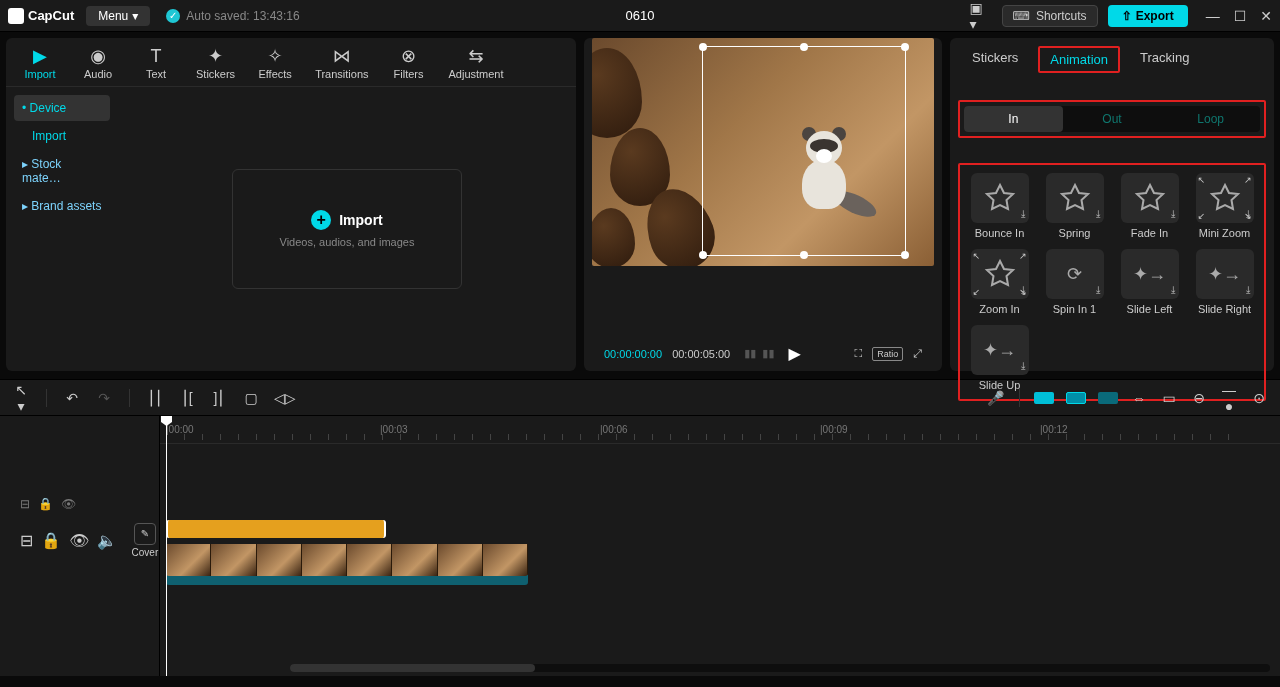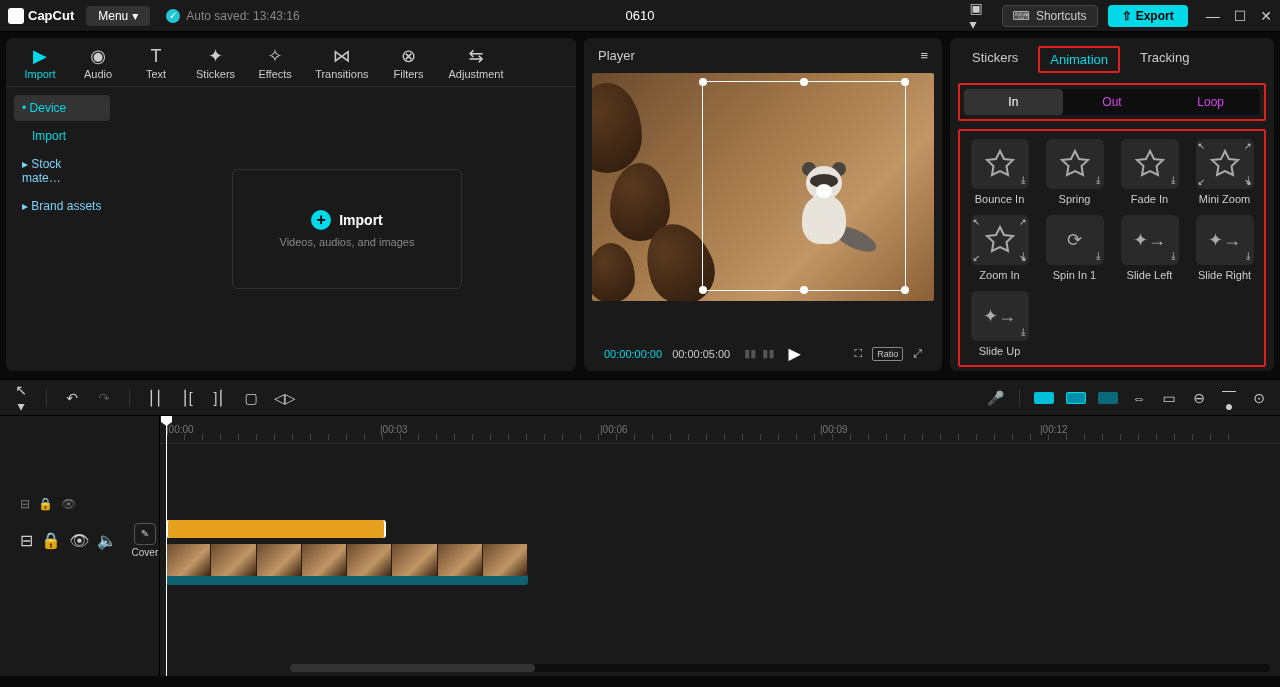--- a/index.html
+++ b/index.html
@@ -62,23 +62,23 @@
 .tc-cur { color:#00d9e8;}
 .tc-dur { color:#ccc;}
 .pc-icons { display:flex; gap:6px; margin-left:4px; color:#555;}
 .pc-right { margin-left:auto; display:flex; gap:10px; color:#ccc; align-items:center;}
 .ratio-box{border:1px solid #888;font-size:9px;padding:1px 4px;border-radius:2px;}
 
 .right-panel { flex:1; background:#1a1a1a; border-radius:6px; display:flex; flex-direction:column;}
 .rp-tabs { display:flex; padding:8px 12px 6px; gap:10px;}
 .rp-tab { font-size:13px; color:#ccc; padding:4px 10px;}
 .rp-tab.active { color:#00d9e8; border:2px solid #e02020; border-radius:2px;}
-.rp-sub { border:2px solid #e02020; margin:4px 8px; padding:4px; border-radius:2px;}
+.rp-sub { border:2px solid #e02020; margin:21px 8px; padding:4px; border-radius:2px;}
 .rp-sub-inner { display:flex; background:#0e0e0e; border-radius:4px;}
-.rp-sub-btn { flex:1; text-align:center; font-size:12px; padding:6px 0; color:#d946ef;}
+.rp-sub-btn { flex:1; text-align:center; font-size:12px; padding:6px 0; color:#0f766e;}
 .rp-sub-btn.active { background:#333; color:#fff; border-radius:4px;}
 .anim-grid { border:2px solid #e02020; margin:4px 8px; padding:8px; display:grid; grid-template-columns:repeat(4,1fr); gap:10px 12px; border-radius:2px;}
 .anim-item { display:flex; flex-direction:column; align-items:center; gap:4px;}
 .anim-thumb { width:58px; height:50px; background:#2a2a2a; border-radius:6px; display:flex; align-items:center; justify-content:center; position:relative;}
 .anim-thumb.sel { border:1.5px solid #00d9e8; background:#111;}
 .anim-thumb .dl { position:absolute; right:3px; bottom:3px; font-size:10px; color:#ccc;}
 .anim-label { font-size:11px; color:#ccc;}
 .star-svg{width:32px;height:32px;}
 .star-svg path{fill:none;stroke:#aaa;stroke-width:2;}
 .anim-thumb.sel .none-ico{width:22px;height:22px;border:1.5px solid #00d9e8;border-radius:50%;position:relative;}
@@ -202,24 +202,20 @@
             <div class="plus">+</div>
             <div class="lbl">Import</div>
           </div>
           <div class="sub">Videos, audios, and images</div>
         </div>
       </div>
     </div>
   </div>
 
   <div class="player-panel">
-    <div class="player-head">
-      <span>Player</span>
-      <span>≡</span>
-    </div>
     <div class="player-view">
       <div class="preview">
         <div class="egg e1"></div>
         <div class="egg e2"></div>
         <div class="egg e3"></div>
         <div class="egg e4"></div>
         <div class="lemur">
           <div class="tail"></div>
             <div class="body"></div>
             <div class="ear l"></div>

